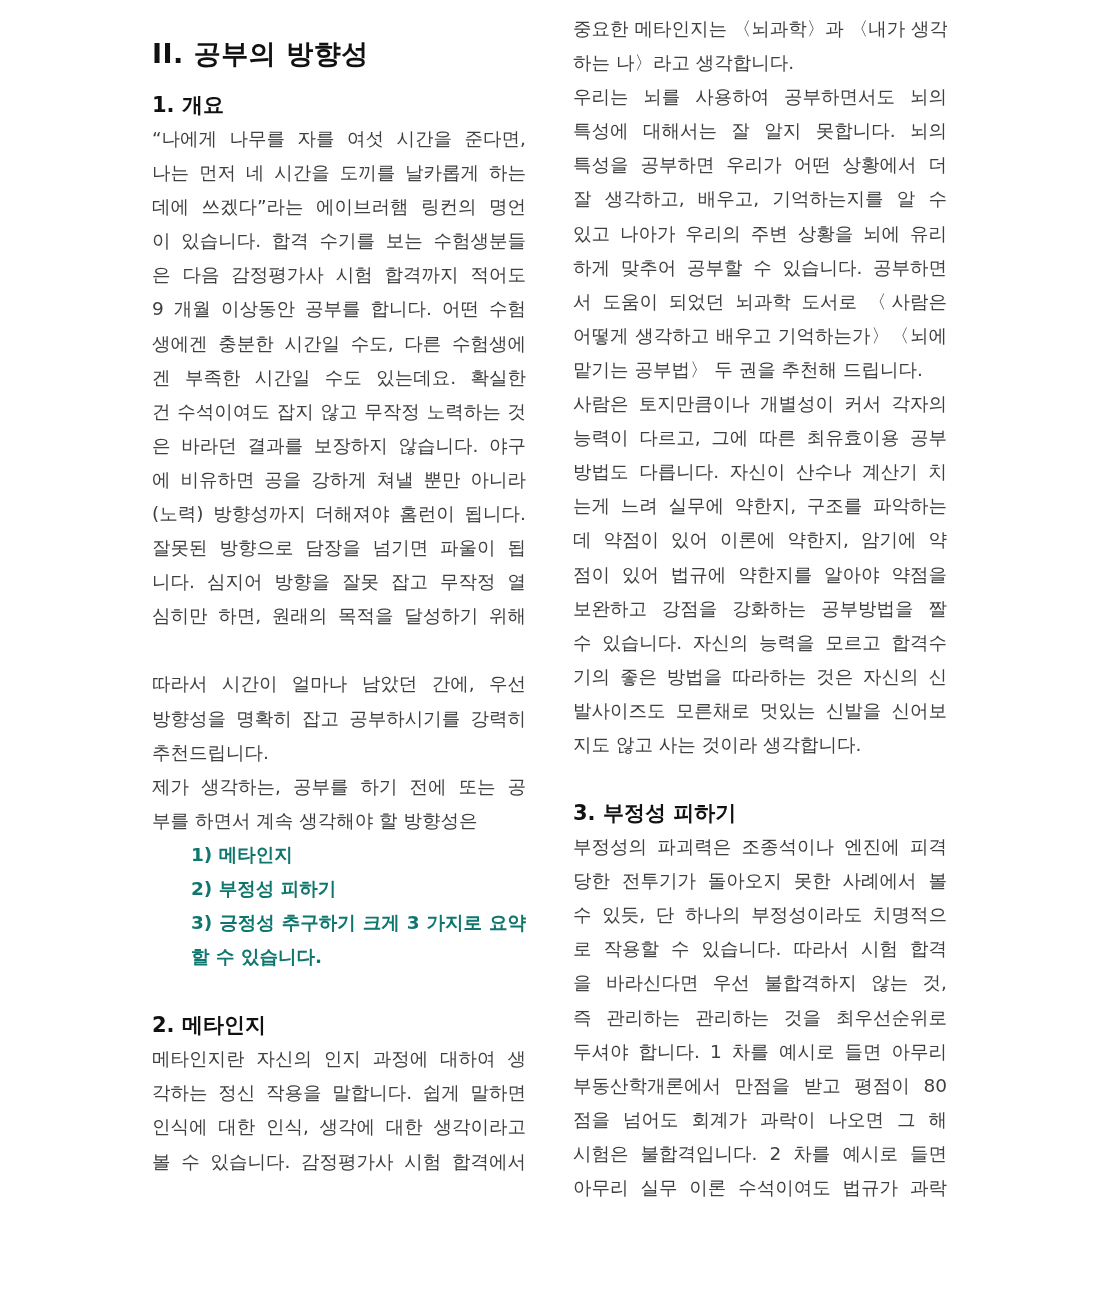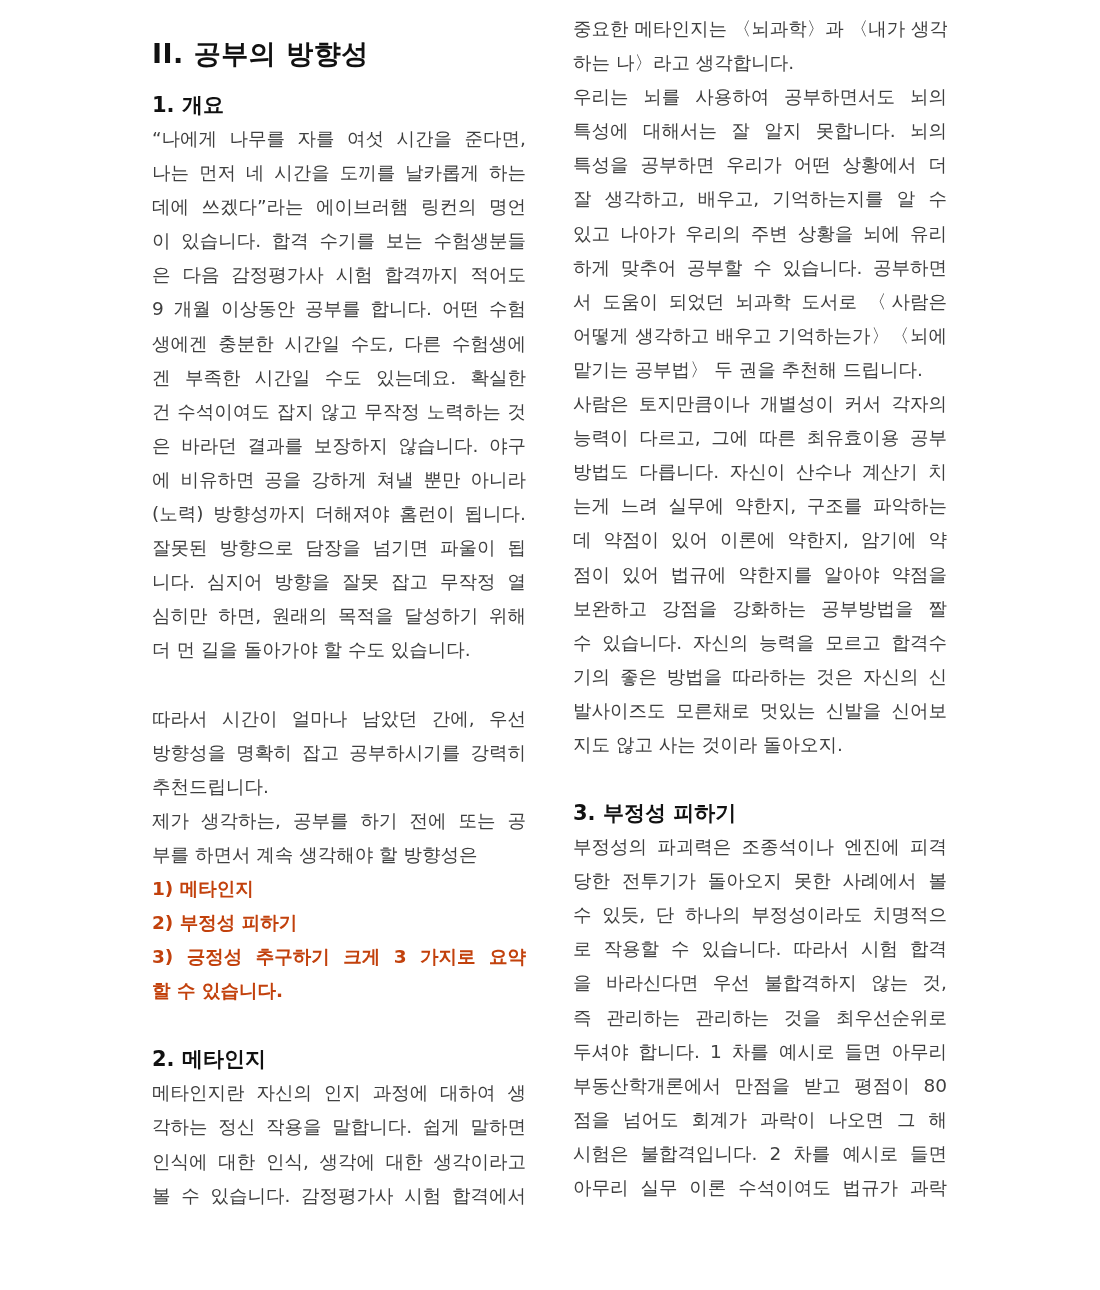--- a/index.html
+++ b/index.html
@@ -53,21 +53,22 @@
       white-space: nowrap;
       text-align: justify;
       text-align-last: justify;
       overflow: hidden;
     }
     .line.last {
       text-align-last: left;
     }
     .line.bold {
       font-weight: bold;
-      color: #c2410c;
+      color: #0f766e;
+      margin-left: 39px;
     }
     .gap { height: 34px; }
     .paragraph { margin: 0; }
   </style>
 </head>
 <body>
 
 <div class="page">
 
   <div class="col col-left">
@@ -84,21 +85,20 @@
       <div class="line">9 개월 이상동안 공부를 합니다. 어떤 수험</div>
       <div class="line">생에겐 충분한 시간일 수도, 다른 수험생에</div>
       <div class="line">겐 부족한 시간일 수도 있는데요. 확실한</div>
       <div class="line">건 수석이여도 잡지 않고 무작정 노력하는 것</div>
       <div class="line">은 바라던 결과를 보장하지 않습니다. 야구</div>
       <div class="line">에 비유하면 공을 강하게 쳐낼 뿐만 아니라</div>
       <div class="line">(노력) 방향성까지 더해져야 홈런이 됩니다.</div>
       <div class="line">잘못된 방향으로 담장을 넘기면 파울이 됩</div>
       <div class="line">니다. 심지어 방향을 잘못 잡고 무작정 열</div>
       <div class="line">심히만 하면, 원래의 목적을 달성하기 위해</div>
-      <div class="line last">더 먼 길을 돌아가야 할 수도 있습니다.</div>
     </div>
 
     <div class="gap"></div>
 
     <div class="paragraph">
       <div class="line">따라서 시간이 얼마나 남았던 간에, 우선</div>
       <div class="line">방향성을 명확히 잡고 공부하시기를 강력히</div>
       <div class="line last">추천드립니다.</div>
     </div>
 
@@ -148,21 +148,21 @@
       <div class="line">사람은 토지만큼이나 개별성이 커서 각자의</div>
       <div class="line">능력이 다르고, 그에 따른 최유효이용 공부</div>
       <div class="line">방법도 다릅니다. 자신이 산수나 계산기 치</div>
       <div class="line">는게 느려 실무에 약한지, 구조를 파악하는</div>
       <div class="line">데 약점이 있어 이론에 약한지, 암기에 약</div>
       <div class="line">점이 있어 법규에 약한지를 알아야 약점을</div>
       <div class="line">보완하고 강점을 강화하는 공부방법을 짤</div>
       <div class="line">수 있습니다. 자신의 능력을 모르고 합격수</div>
       <div class="line">기의 좋은 방법을 따라하는 것은 자신의 신</div>
       <div class="line">발사이즈도 모른채로 멋있는 신발을 신어보</div>
-      <div class="line last">지도 않고 사는 것이라 돌아오지.</div>
+      <div class="line last">지도 않고 사는 것이라 생각합니다.</div>
     </div>
 
     <div class="gap"></div>
 
     <div class="h2">3. 부정성 피하기</div>
 
     <div class="paragraph">
       <div class="line">부정성의 파괴력은 조종석이나 엔진에 피격</div>
       <div class="line">당한 전투기가 돌아오지 못한 사례에서 볼</div>
       <div class="line">수 있듯, 단 하나의 부정성이라도 치명적으</div>

